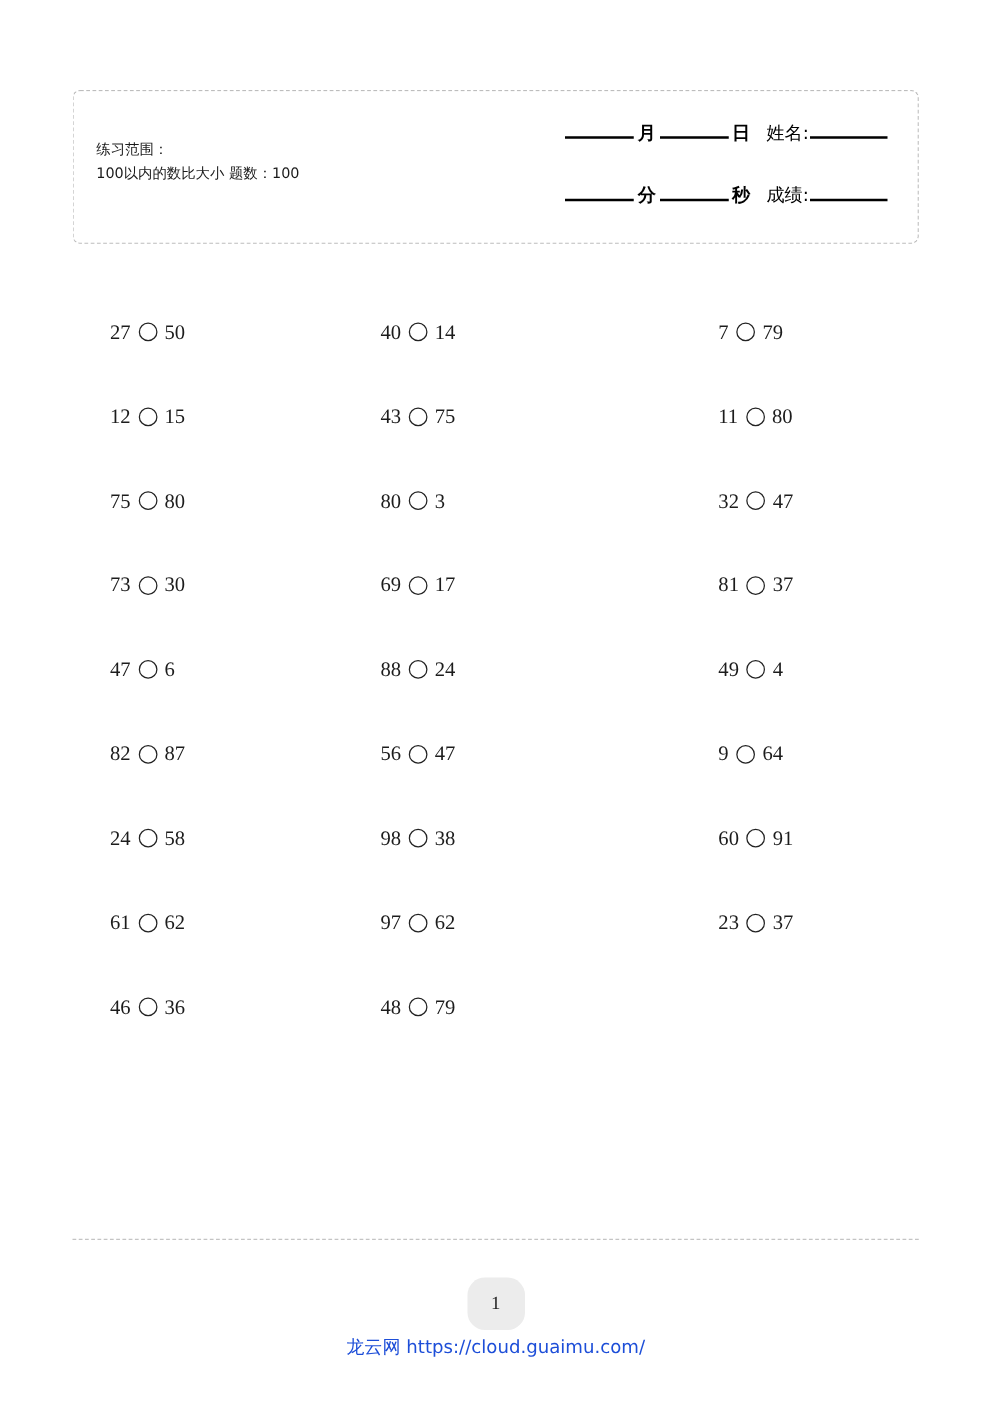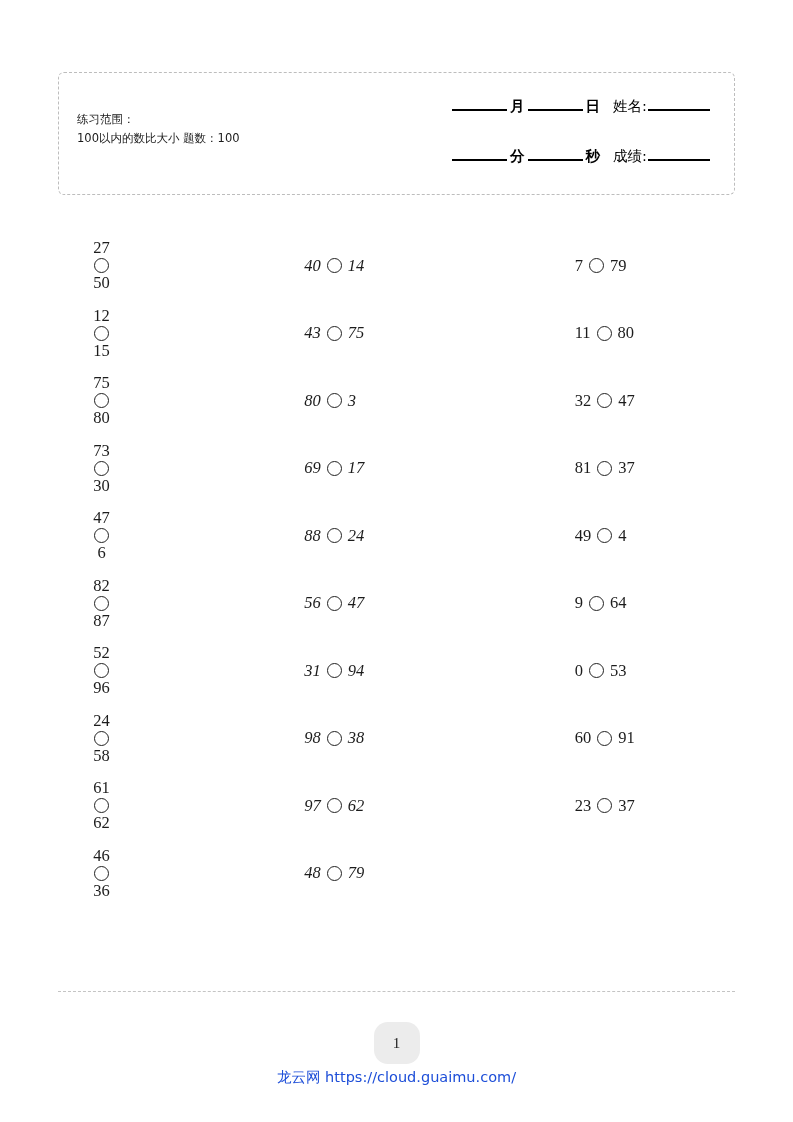--- a/index.html
+++ b/index.html
@@ -105,22 +105,22 @@
     align-items: center;
     justify-content: flex-start;
     font-size: 16.5px;
     color: #1c1c1c;
   }
   .pcell-inner {
     display: flex;
     align-items: center;
     white-space: nowrap;
   }
-  .pcell.col-0 .pcell-inner { margin-left: 88px; flex-direction: column; }
-  .pcell.col-1 .pcell-inner { margin-left: 40px; font-style: italic; }
+  .pcell.col-0 .pcell-inner { margin-left: 88px; }
+  .pcell.col-1 .pcell-inner { margin-left: 40px; }
   .pcell.col-2 .pcell-inner { margin-left: 46px; }
 
   .operand { display: inline-block; }
   .op-circle {
     display: inline-block;
     width: 15px;
     height: 15px;
     border: 1px solid #222;
     border-radius: 50%;
     margin: 0 6px;
@@ -333,43 +333,20 @@
           <span class="pcell-inner">
             <span class="operand">9</span>
             <span class="op-circle"></span>
             <span class="operand">64</span>
           </span>
         </div>
       </div>
       <div class="prow">
         <div class="pcell col-0">
           <span class="pcell-inner">
-            <span class="operand">52</span>
-            <span class="op-circle"></span>
-            <span class="operand">96</span>
-          </span>
-        </div>
-        <div class="pcell col-1">
-          <span class="pcell-inner">
-            <span class="operand">31</span>
-            <span class="op-circle"></span>
-            <span class="operand">94</span>
-          </span>
-        </div>
-        <div class="pcell col-2">
-          <span class="pcell-inner">
-            <span class="operand">0</span>
-            <span class="op-circle"></span>
-            <span class="operand">53</span>
-          </span>
-        </div>
-      </div>
-      <div class="prow">
-        <div class="pcell col-0">
-          <span class="pcell-inner">
             <span class="operand">24</span>
             <span class="op-circle"></span>
             <span class="operand">58</span>
           </span>
         </div>
         <div class="pcell col-1">
           <span class="pcell-inner">
             <span class="operand">98</span>
             <span class="op-circle"></span>
             <span class="operand">38</span>

